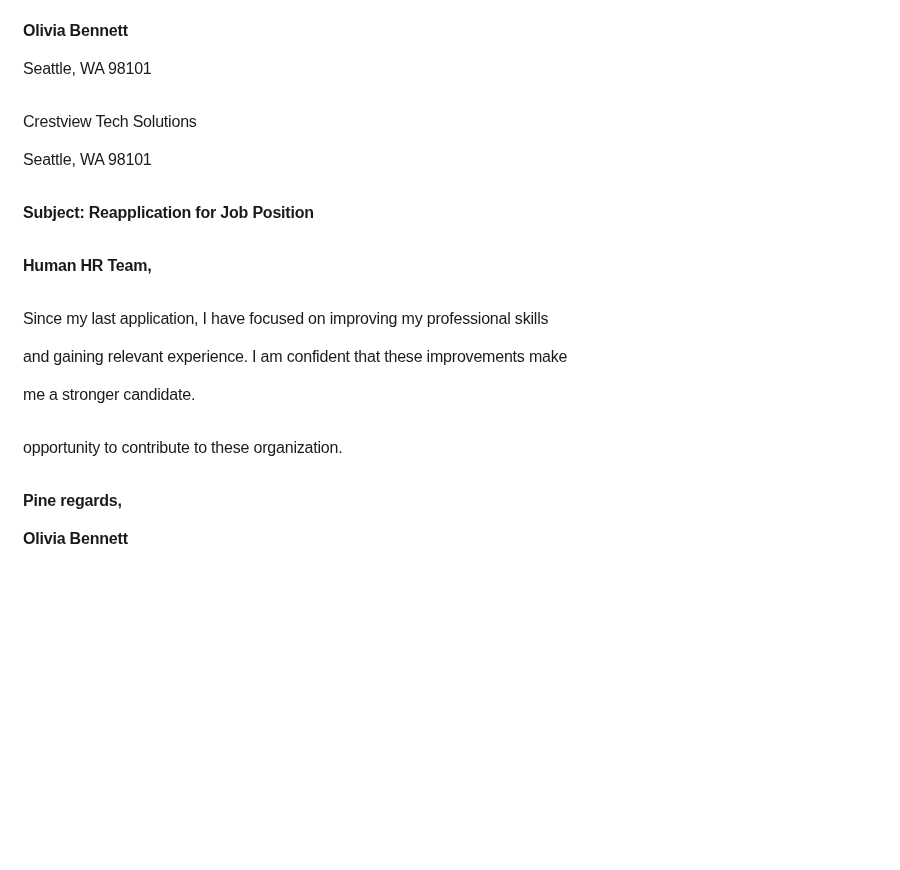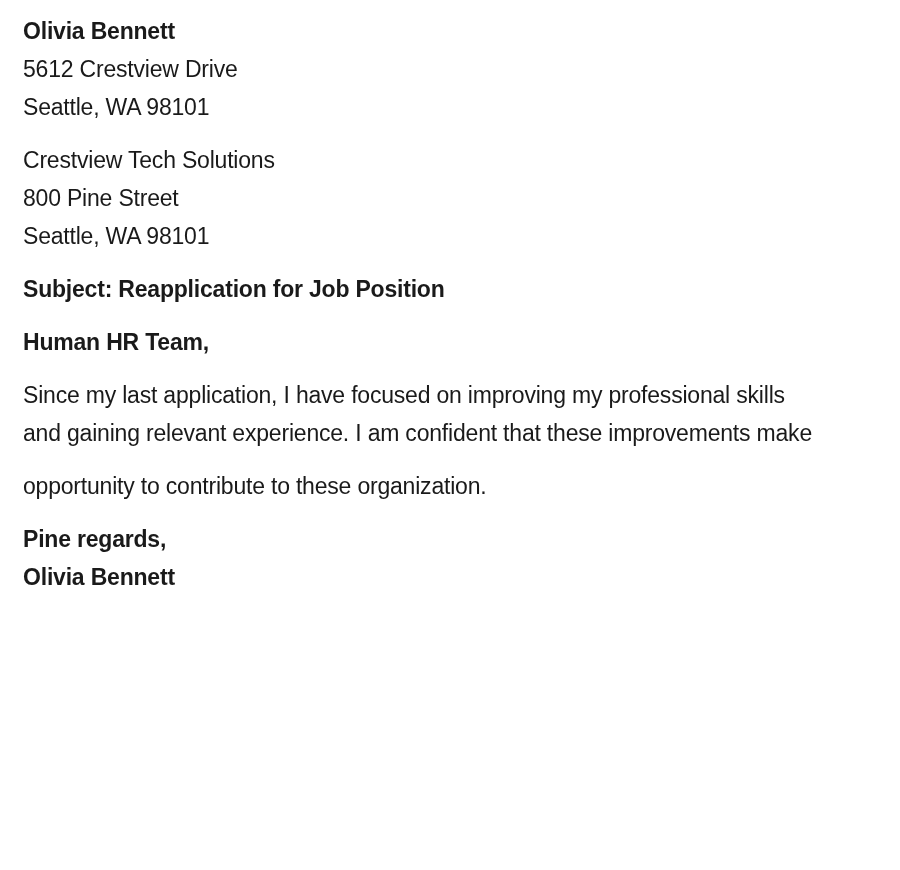--- a/index.html
+++ b/index.html
@@ -9,21 +9,21 @@
   }
   .page {
     position: relative;
     width: 900px;
     height: 870px;
     background: #ffffff;
     overflow: hidden;
     box-sizing: border-box;
     padding: 12px 10px 0 23px;
     font-family: "Liberation Sans", "DejaVu Sans", sans-serif;
-    font-size: 23px;
+    font-size: 16px;
     letter-spacing: -0.2px;
     line-height: 38px;
     color: #1a1a1a;
   }
   .block {
     margin: 0 0 15px 0;
   }
   .line {
     white-space: nowrap;
   }
@@ -31,43 +31,42 @@
     font-weight: bold;
   }
 </style>
 </head>
 <body>
 
 <div class="page">
 
   <div class="block">
     <div class="line bold">Olivia Bennett</div>
-    <div class="line">5612 Crestview Drive</div>
     <div class="line">Seattle, WA 98101</div>
   </div>
 
 
   <div class="block">
     <div class="line">Crestview Tech Solutions</div>
-    <div class="line">800 Pine Street</div>
     <div class="line">Seattle, WA 98101</div>
   </div>
 
   <div class="block">
     <div class="line bold">Subject: Reapplication for Job Position</div>
   </div>
 
   <div class="block">
     <div class="line bold">Human HR Team,</div>
   </div>
 
 
   <div class="block">
     <div class="line">Since my last application, I have focused on improving my professional skills</div>
     <div class="line">and gaining relevant experience. I am confident that these improvements make</div>
+    <div class="line">me a stronger candidate.</div>
   </div>
 
   <div class="block">
     <div class="line">opportunity to contribute to these organization.</div>
   </div>
 
   <div class="block">
     <div class="line bold">Pine regards,</div>
     <div class="line bold">Olivia Bennett</div>
   </div>

